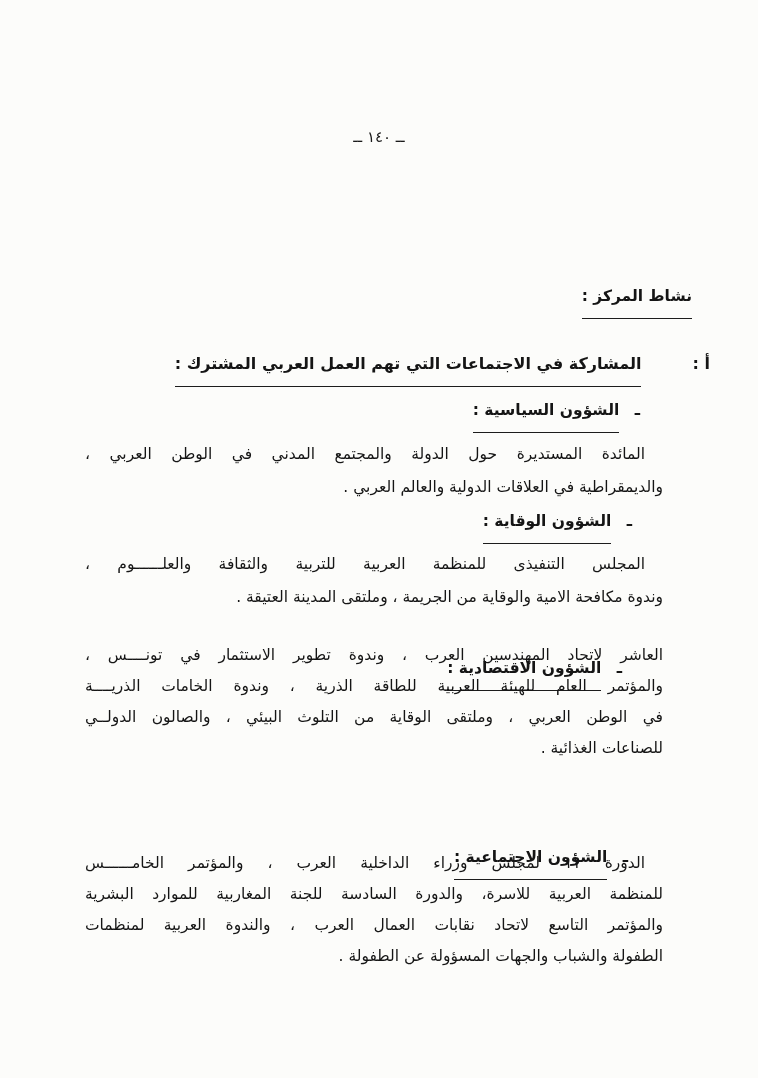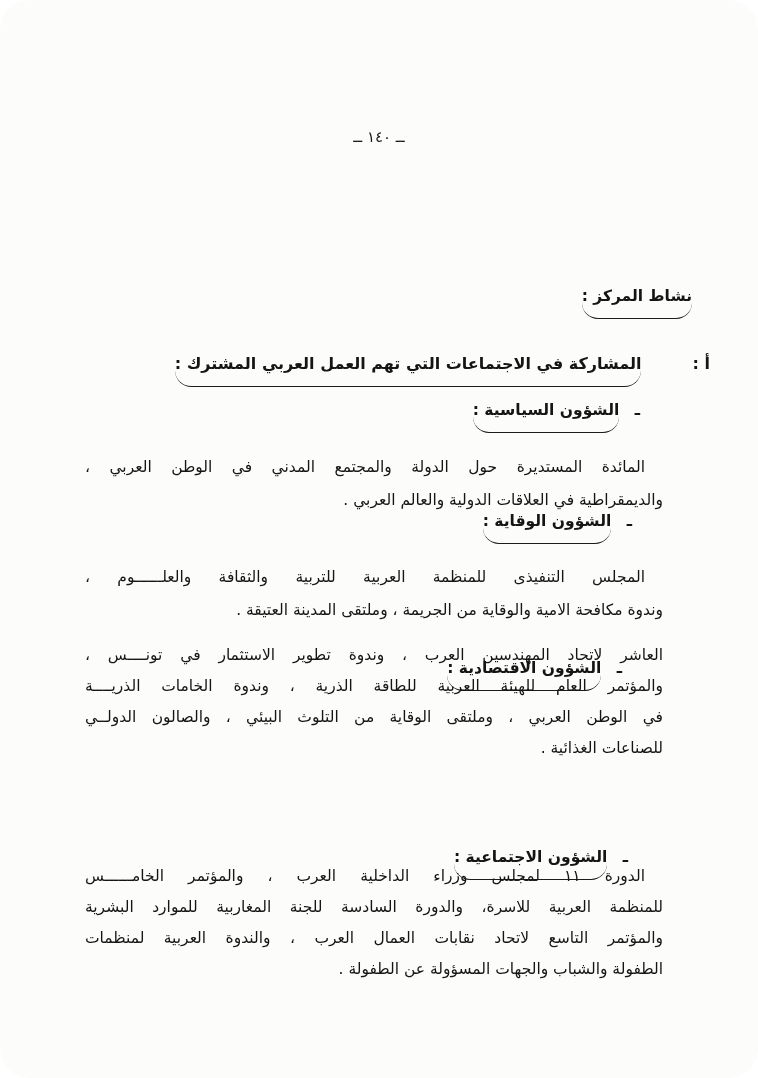--- a/index.html
+++ b/index.html
@@ -1,15 +1,15 @@
 <!DOCTYPE html>
 <html lang="ar"><head>
 <meta charset="utf-8">
 <style>
-  * { margin: 0; padding: 0; box-sizing: border-box; border-radius: 29px; }
+  * { margin: 0; padding: 0; box-sizing: border-box; }
   html, body { background: #ffffff; }
   .page {
     position: relative;
     width: 758px;
     height: 1078px;
     margin: 0 auto;
     background: #fcfcfa;
     direction: rtl;
     font-family: "DejaVu Sans", sans-serif;
     color: #151515;
@@ -34,21 +34,21 @@
   .section-a { top: 354px; right: 48px; font-size: 16px; }
   .section-a .marker { display: inline-block; margin-left: 46px; font-weight: bold; }
   .sec-title { font-size: 15.5px; font-weight: bold; }
   .sec-title .dash { display: inline-block; margin-left: 10px; }
   .para { right: 95px; left: 85px; font-size: 15.5px; }
   .para .line {
     text-align: justify;
     text-align-last: justify;
     white-space: nowrap;
   }
-  .para .line.first { padding-right: 18px; margin-top: 13px; }
+  .para .line.first { padding-right: 18px; }
   .para .line.last { text-align-last: right; }
   .lh33 .line { line-height: 33px; height: 33px; }
   .lh31 .line { line-height: 31px; height: 31px; }
 </style>
 </head>
 <body>
 
 <div class="page">
 
   <div class="abs page-number">ــ ١٤٠ ــ</div>

